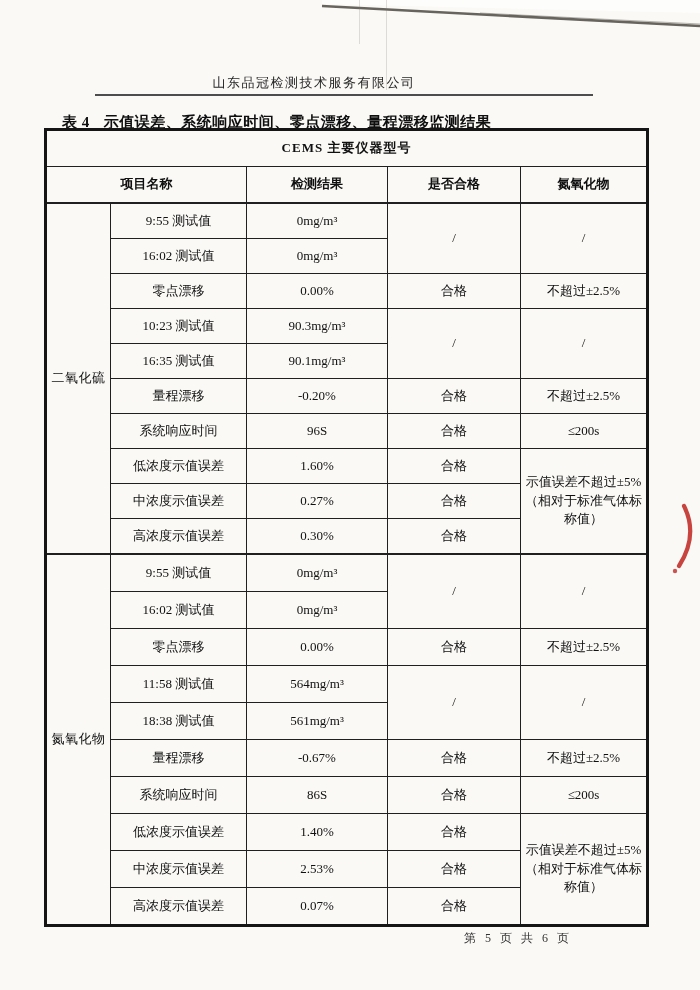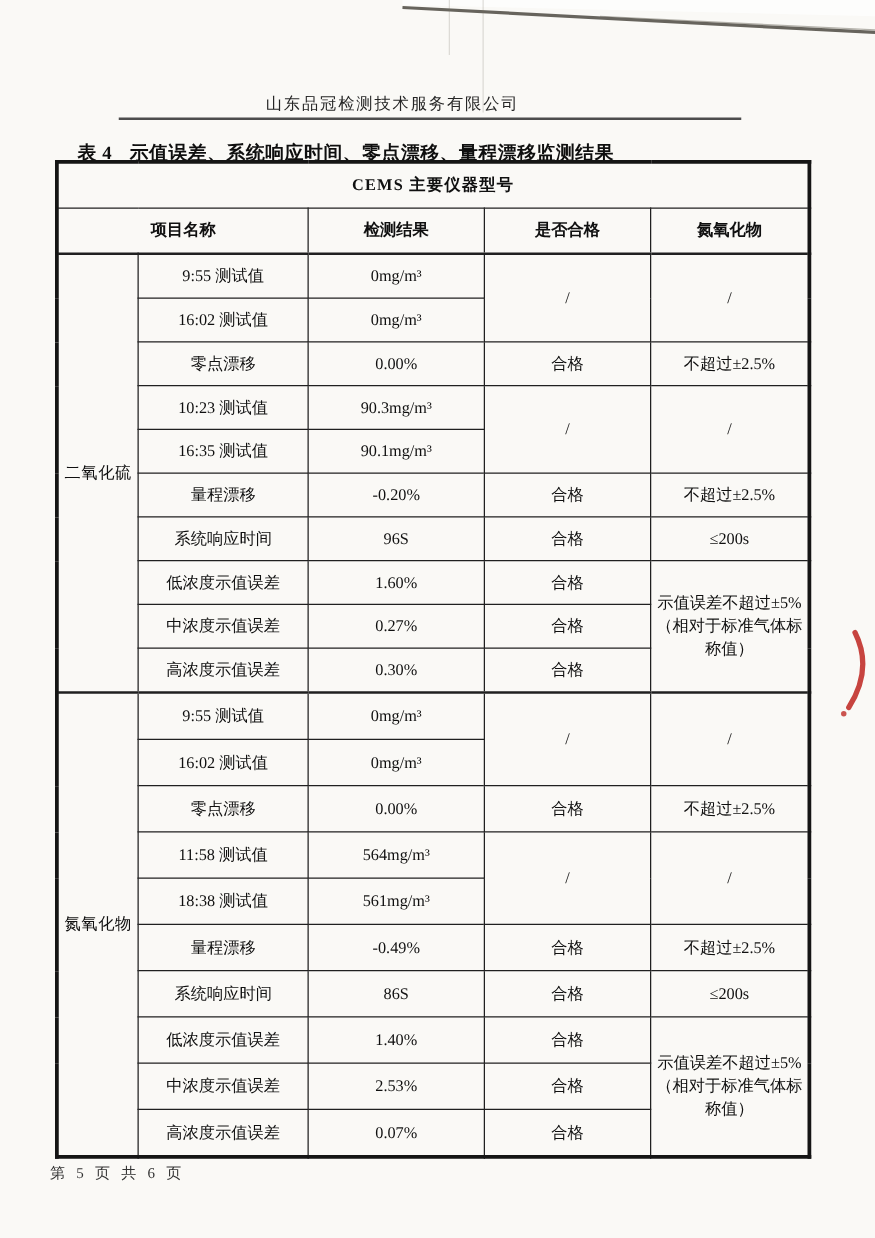--- a/index.html
+++ b/index.html
@@ -34,22 +34,22 @@
     overflow:hidden;
   }
   td.model-head{height:35px;font-weight:bold;font-size:13.5px;letter-spacing:1px;border-bottom-width:2px;}
   tr.colhead td{height:35px;font-weight:bold;font-size:13px;border-bottom-width:2px;}
   tr.r-so2 td{height:34px;}
   tr.r-nox td{height:36px;}
   tr.section-start td{border-top-width:2px;}
   td.group-cell{font-size:13px;letter-spacing:0.5px;margin-left:24px;}
   td.req-cell{font-size:12.5px;padding:0 6px;}
   .footer{
-    position:absolute;top:930px;left:0;width:572px;text-align:left;
-    font-size:12px;color:#333;letter-spacing:3px;padding-left:40px;
+    position:absolute;top:930px;left:0;width:572px;text-align:right;
+    font-size:12px;color:#333;letter-spacing:3px;
   }
   .vline{position:absolute;top:0;width:1px;background:rgba(120,115,100,0.22);}
   .stamp-svg{position:absolute;left:666px;top:500px;}
 </style>
 </head>
 <body>
 
 <svg class="scan-svg" width="700" height="42">
   <polygon points="322,0 700,0 700,13 322,4" fill="#fdfdfc"></polygon>
   <line x1="322" y1="6" x2="700" y2="26" stroke="#4e4b43" stroke-width="2.6" opacity="0.85"></line>
@@ -162,21 +162,21 @@
       <td>564mg/m³</td>
       <td rowspan="2">/</td>
       <td rowspan="2" class="req-cell">/</td>
     </tr>
     <tr class="r-nox">
       <td>18:38 测试值</td>
       <td>561mg/m³</td>
     </tr>
     <tr class="r-nox">
       <td>量程漂移</td>
-      <td>-0.49%</td>
+      <td>-0.67%</td>
       <td>合格</td>
       <td class="req-cell">不超过±2.5%</td>
     </tr>
     <tr class="r-nox">
       <td>系统响应时间</td>
       <td>86S</td>
       <td>合格</td>
       <td class="req-cell">≤200s</td>
     </tr>
     <tr class="r-nox">

